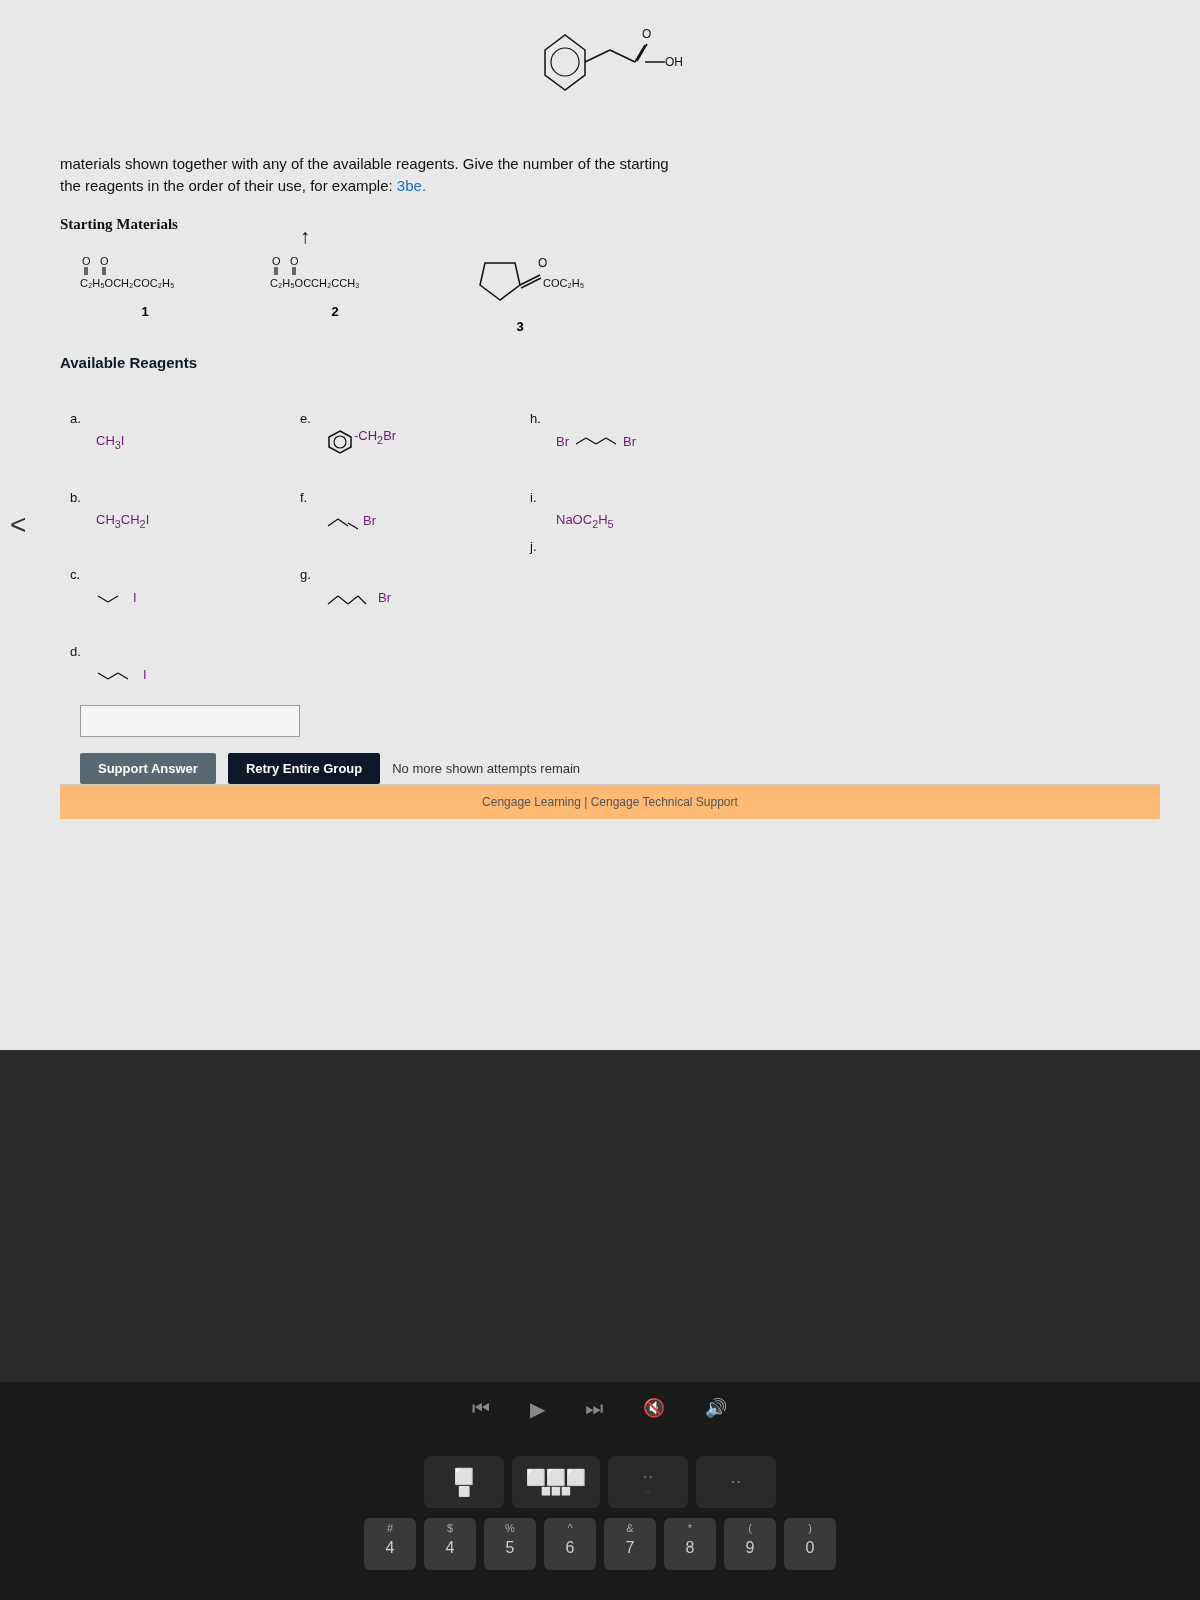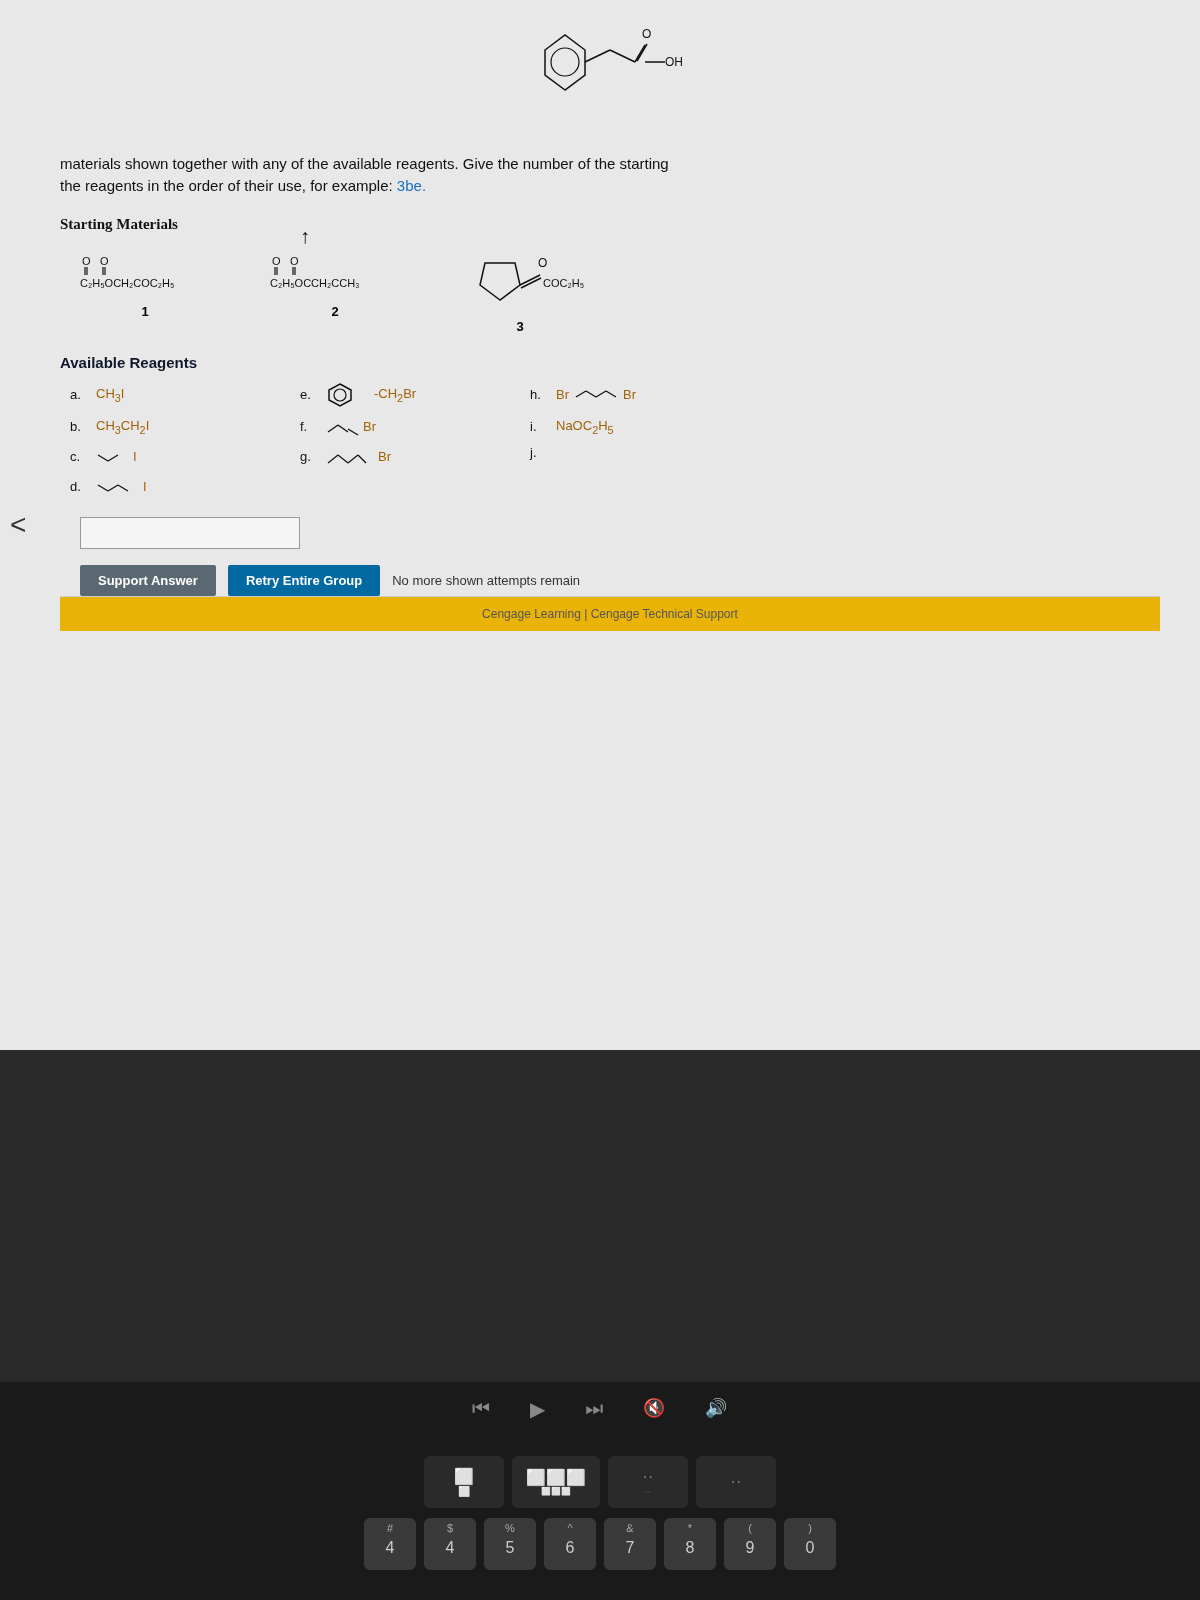--- a/index.html
+++ b/index.html
@@ -120,21 +120,22 @@
       gap: 6px;
     }
 
     .reagent-label {
       font-weight: normal;
       min-width: 20px;
       color: #111;
     }
 
     .reagent-content {
-      color: #a16207;
+      color: #701a75;
+      margin-top: 47px;
     }
 
     
     .answer-input-area {
       margin: 10px 0 16px 20px;
     }
 
     .answer-input {
       width: 220px;
       height: 32px;
@@ -157,38 +158,38 @@
       color: white;
       border: none;
       padding: 8px 18px;
       font-size: 13px;
       font-weight: bold;
       cursor: pointer;
       border-radius: 2px;
     }
 
     .btn-retry {
-      background: #0369a1;
+      background: #0f172a;
       color: white;
       border: none;
       padding: 8px 18px;
       font-size: 13px;
       font-weight: bold;
       cursor: pointer;
       border-radius: 2px;
     }
 
     .no-attempts-text {
       font-size: 13px;
       color: #333;
     }
 
     
     .page-footer {
-      background: #eab308;
+      background: #fdba74;
       border-top: 1px solid #ccc;
       text-align: center;
       padding: 10px;
       font-size: 12px;
       color: #555;
     }
 
     
     .taskbar-area {
       background: #2a2a2a;
@@ -356,21 +357,21 @@
 
   <div class="reagents-grid">
 
     <div class="reagent-item">
       <span class="reagent-label">a.</span>
       <span class="reagent-content">CH<sub>3</sub>I</span>
     </div>
 
     <div class="reagent-item">
       <span class="reagent-label">e.</span>
-      <span class="reagent-content" style="display:flex;align-items:center;gap:20px;">
+      <span class="reagent-content" style="display:flex;gap:0;">
         <svg width="28" height="28" viewBox="0 0 28 28">
           <polygon points="14,3 25,9 25,19 14,25 3,19 3,9" fill="none" stroke="#111" stroke-width="1.5"></polygon>
           <circle cx="14" cy="14" r="6" fill="none" stroke="#111" stroke-width="1.2"></circle>
         </svg>
         <span>-CH<sub>2</sub>Br</span>
       </span>
     </div>
 
     <div class="reagent-item" style="grid-column:3;grid-row:1;">
       <span class="reagent-label">h.</span>

